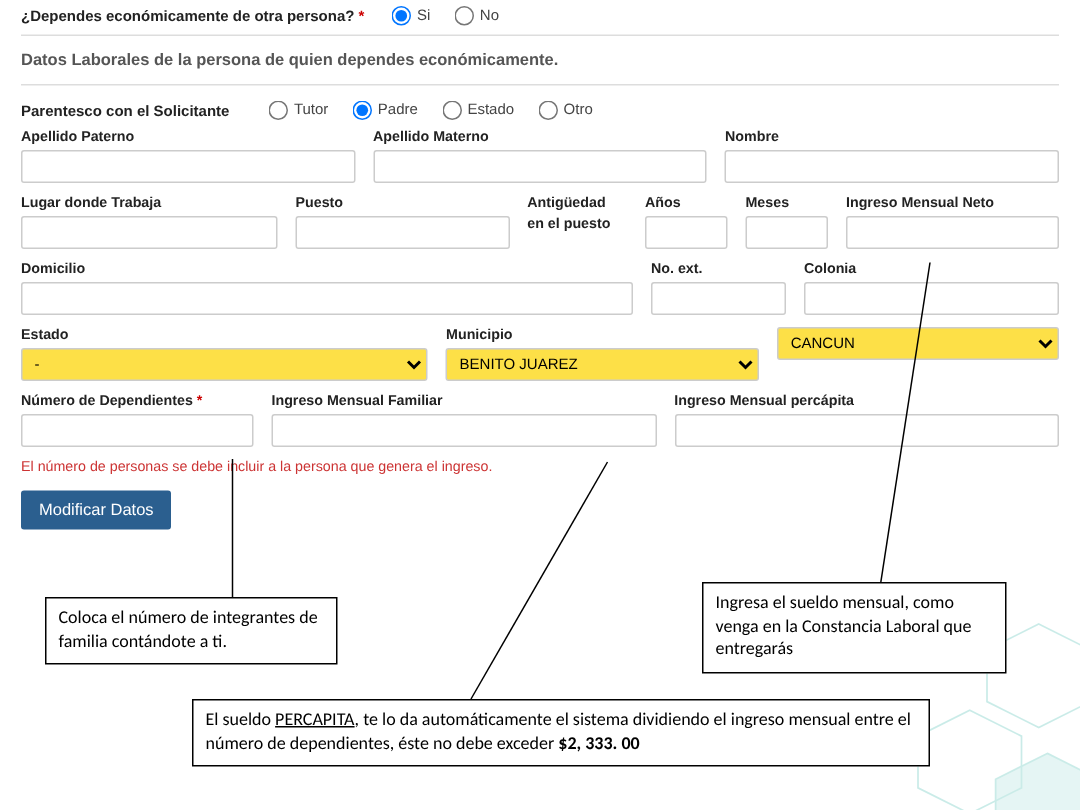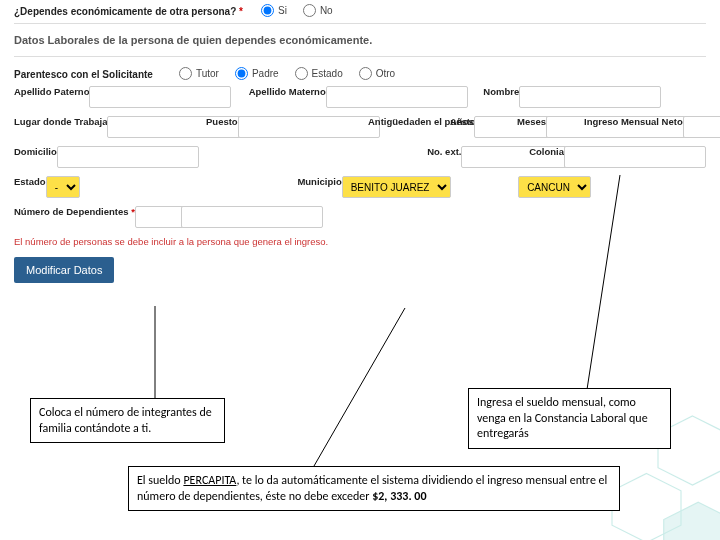--- a/index.html
+++ b/index.html
@@ -7,21 +7,21 @@
   .form-area { padding: 4px 14px; }
   .row { display: flex; align-items: flex-end; gap: 8px; margin-bottom: 6px; flex-wrap: wrap; }
   .q-label { font-weight: bold; color: #222; font-size: 10px; }
   .star { color: #c00; }
   .radio-group { display: inline-flex; align-items: center; gap: 4px; margin-left: 10px; }
   .radio-group label { font-size: 10px; margin-right: 12px; color: #444; }
   .radio-group input { vertical-align: middle; }
   .section-title { font-size: 11px; color: #555; margin: 10px 0 10px 0; font-weight: bold; }
   .hr { border: 0; border-top: 1px solid #ddd; margin: 4px 0 10px 0; }
   .field-row { display: flex; gap: 12px; margin-bottom: 8px; }
-  .field { display: flex; flex-direction: row; }
+  .field { display: flex; flex-direction: column; }
   .field label { font-weight: bold; font-size: 9.5px; color: #222; margin-bottom: 3px; white-space: nowrap; }
   .field small { display: block; font-weight: bold; font-size: 9.5px; color: #222; white-space: nowrap; }
   .field input, .field select { height: 22px; border: 1px solid #ccc; border-radius: 2px; padding: 2px 4px; font-size: 10px; background: #fff; }
   .field select { background: #fde047; }
   .note-red { color: #c33; font-size: 9.5px; margin: 6px 0 10px 0; }
   .btn { display: inline-block; background: #2b5f8f; color: #fff; border: none; padding: 7px 12px; font-size: 11px; border-radius: 2px; cursor: pointer; margin-bottom: 10px; }
   .callout { position: absolute; background: #fff; border: 1.5px solid #000; padding: 6px 8px; font-size: 12px; line-height: 1.3; font-family: Calibri, Arial, sans-serif; }
   .callout .u { text-decoration: underline; }
   .callout .b { font-weight: bold; }
   svg.overlay { position: absolute; left: 0; top: 0; pointer-events: none; }
@@ -130,20 +130,25 @@
       <select><option>CANCUN</option></select>
       </div>
   </div>
 
   <div class="field-row">
     <div class="field" style="width:155px">
         <label><span>Número de Dependientes</span> <span class="star">*</span></label>
         <input style="">
       </div>
     <div class="field" style="flex:1">
+        <label>Ingreso Mensual Familiar</label>
+        <input style="">
+      </div>
+    <div class="field" style="flex:1">
+        <label>Ingreso Mensual percápita</label>
         <input style="">
       </div>
   </div>
 
   <div class="note-red">El número de personas se debe incluir a la persona que genera el ingreso.</div>
 
   <button class="btn">Modificar Datos</button>
 </div>
 
 <svg class="deco" viewBox="0 0 200 200">

